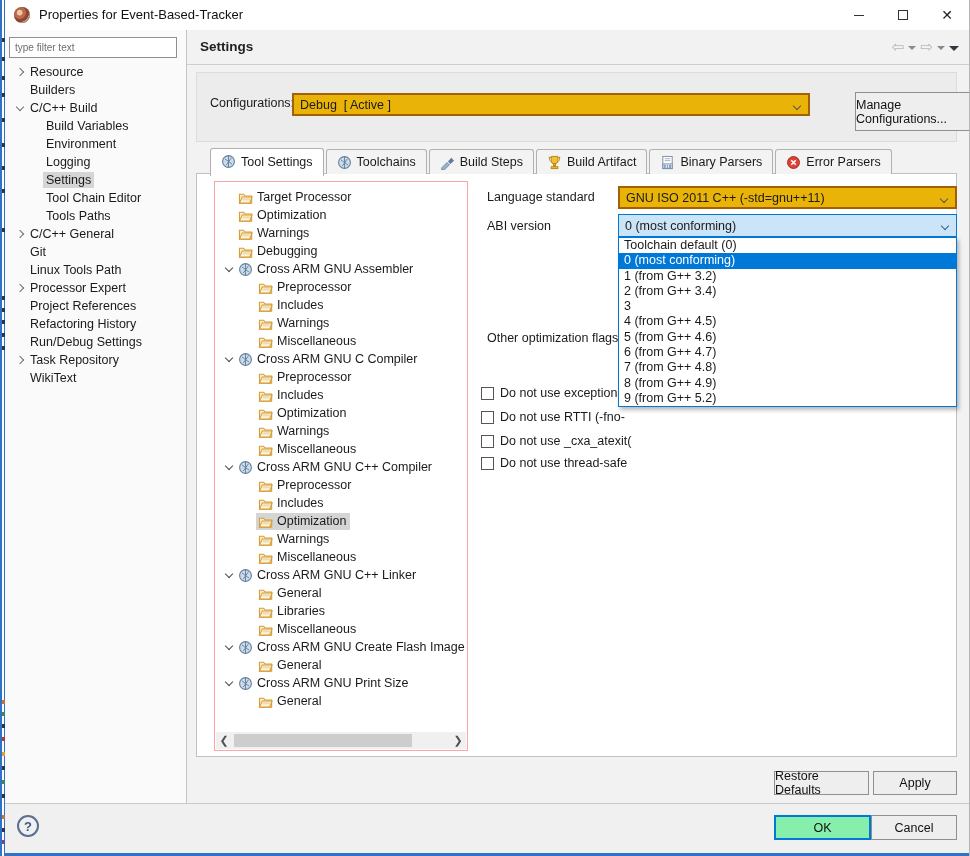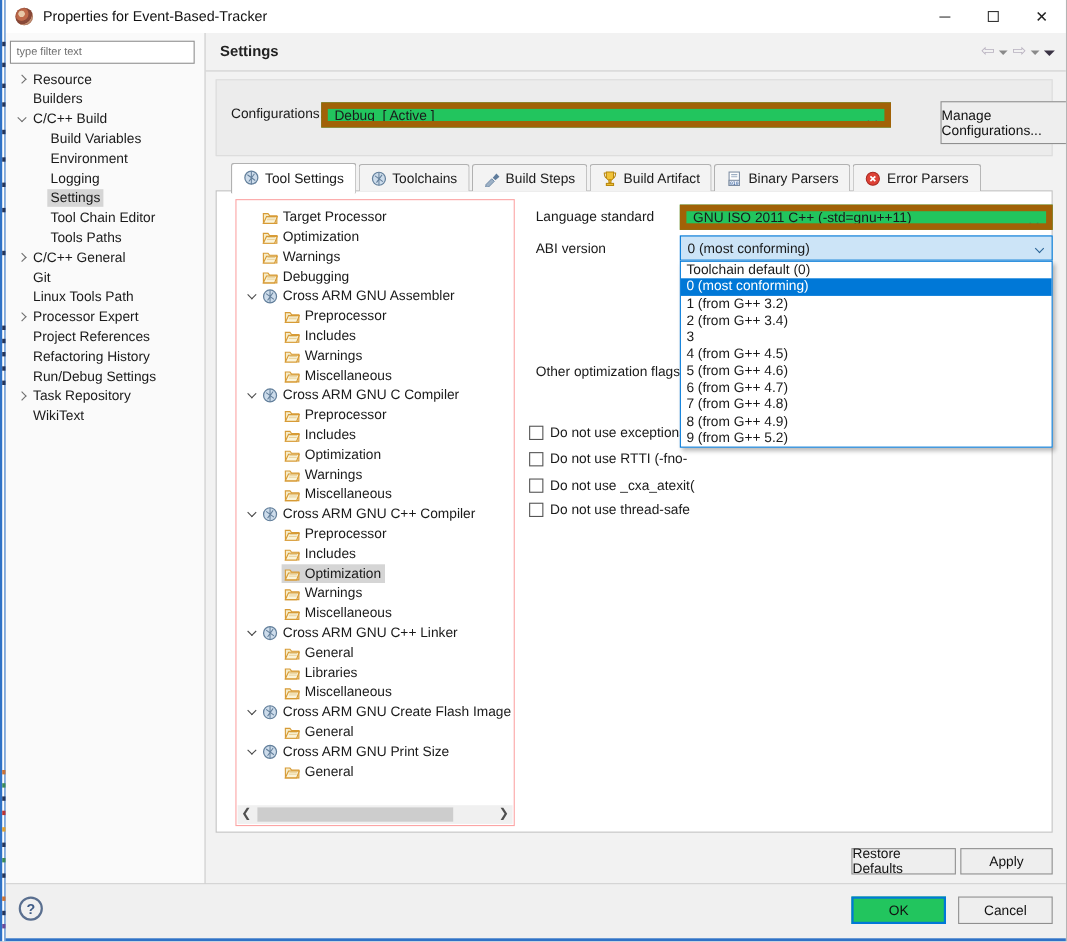--- a/index.html
+++ b/index.html
@@ -51,21 +51,21 @@
   .page-title { position:absolute; left:13px; top:9px; font-weight:bold; font-size:13.5px; color:#222; }
   .hdr-sep { position:absolute; left:0; right:0; top:34px; height:1px; background:#cecece; }
   .navbtns { position:absolute; right:10px; top:8px; display:flex; align-items:center; gap:4px; }
   .navarrow { font-size:15px; color:#b9b2c0; line-height:18px; }
   .caret { width:0; height:0; border-left:4px solid transparent; border-right:4px solid transparent; border-top:4px solid #8a8a8a; margin-top:2px; }
   .caret.dark { border-top-color:#3a3344; border-left-width:5px; border-right-width:5px; border-top-width:5px; }
 
   
   .cfgpanel { position:absolute; left:9px; top:42px; width:761px; height:70px; background:#ececec; border:1px solid #dcdcdc; }
   .cfg-label { position:absolute; left:23px; top:66px; }
-  .combo { position:absolute; background:#22c55e; border:6px solid #a16207; display:flex; align-items:center;
+  .combo { position:absolute; background:#eab308; border:2px solid #a16207; display:flex; align-items:center;
            padding:0 22px 0 6px; white-space:pre; overflow:hidden; }
   .combo .carrow { position:absolute; right:8px; top:8px; width:6px; height:6px;
                    border-right:1.2px solid #555; border-bottom:1.2px solid #555; transform:rotate(45deg); }
   .cfg-combo { left:105px; top:63px; width:518px; height:23px; }
   .btn { position:absolute; background:#eeeeee; border:1px solid #8f8f8f; display:flex; align-items:center; justify-content:center;
          font-size:12.5px; color:#111; cursor:default; }
   .manage-btn { left:631px; top:62px; width:139px; height:39px;margin-left:37px; }
 
   
   .tabbar { position:absolute; left:23px; top:119px; height:25px; display:flex; align-items:flex-end; z-index:3; }
@@ -111,21 +111,21 @@
 
   
   .restore-btn { left:587px; top:741px; width:95px; height:24px; }
   .apply-btn  { left:686px; top:741px; width:84px; height:24px; }
 
   
   .footsep { position:absolute; left:5px; right:0; top:803px; height:1px; background:#c9c9c9; }
   .footer { position:absolute; left:5px; right:0; top:804px; height:49px; background:#f0f0f0; }
   .help { position:absolute; left:12px; top:11px; width:22px; height:22px; border:2px solid #5a6f8f; border-radius:50%;
           color:#3d5a85; font-weight:bold; font-size:13px; display:flex; align-items:center; justify-content:center; }
-  .ok-btn { left:769px; top:11px; width:86px; height:25px; border:2px solid #0078d7; background:#22c55e; }
+  .ok-btn { left:769px; top:11px; width:97px; height:25px; border:2px solid #0078d7; background:#86efac; }
   .cancel-btn { left:866px; top:11px; width:86px; height:25px; }
   .blueline { position:absolute; left:0; right:0; bottom:0; height:3px; background:#2f72c6; }
 </style>
 </head>
 <body>
 
 <div class="win">
 
   <div class="edge" id="edge">
       <span class="mark" style="top: 38px; background: rgb(35, 53, 92);"></span>

